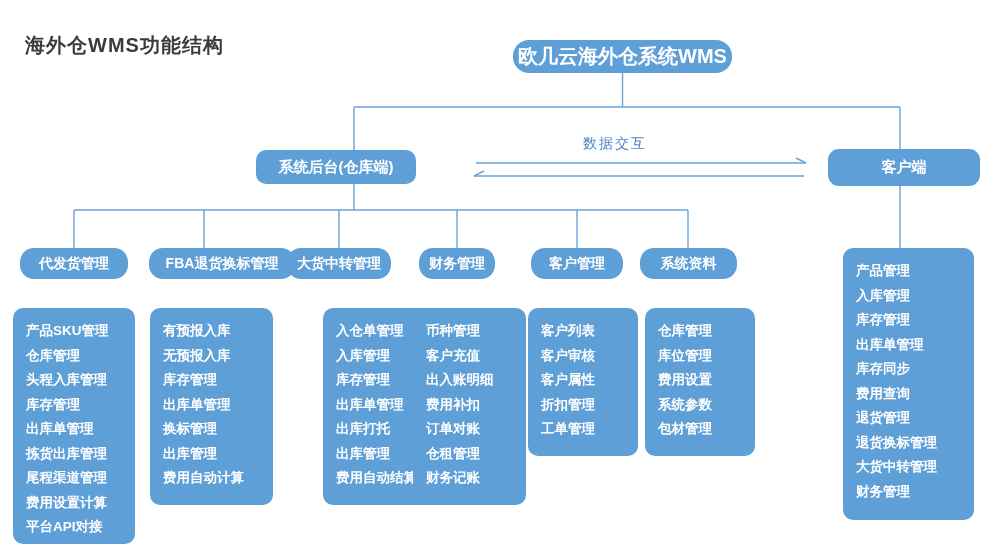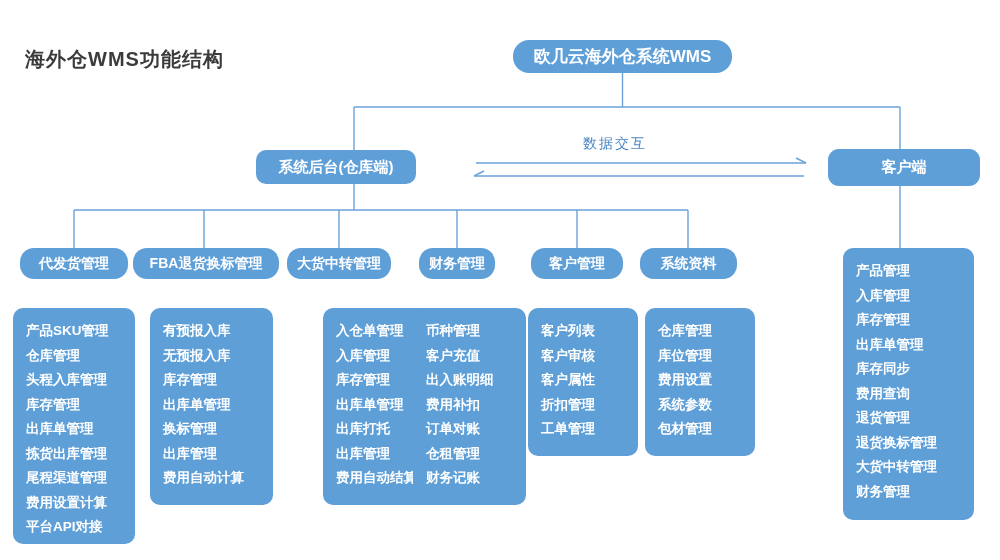--- a/index.html
+++ b/index.html
@@ -6,25 +6,25 @@
     --box-blue:#5e9fd8;
     --line-blue:#6aa2d8;
     --label-blue:#4a86c4;
     --title-dark:#3b3b3b;
   }
   *{margin:0;padding:0;box-sizing:border-box;}
   body{background:#ffffff;font-family:"Liberation Sans","DejaVu Sans",sans-serif;}
   .canvas{position:relative;width:1000px;height:560px;background:#ffffff;overflow:hidden;}
   .connectors{position:absolute;left:0;top:0;width:1000px;height:560px;pointer-events:none;}
   .page-title{position:absolute;left:25px;top:32px;font-size:20px;font-weight:800;
-    color:var(--title-dark);letter-spacing:1px;margin-top:14px;}
+    color:var(--title-dark);letter-spacing:1px;}
   .node{position:absolute;background:var(--box-blue);color:#ffffff;font-weight:700;
     display:flex;align-items:center;justify-content:center;border-radius:14px;
     white-space:nowrap;}
-  .node-root{left:513px;top:40px;width:219px;height:33px;font-size:17px;border-radius:16px;}
+  .node-root{left:513px;top:40px;width:219px;height:33px;font-size:20px;border-radius:16px;}
   .node-backend{left:256px;top:150px;width:160px;height:34px;font-size:15px;border-radius:10px;}
   .node-client{left:828px;top:149px;width:152px;height:37px;font-size:15px;border-radius:11px;}
   .module-box{top:248px;height:31px;font-size:14px;}
   .exchange-label{position:absolute;left:555px;top:135px;width:120px;text-align:center;
     font-family:"DejaVu Serif","Liberation Serif",serif;font-size:14px;
     color:var(--label-blue);letter-spacing:2px;}
   .panel{position:absolute;background:var(--box-blue);border-radius:10px;
     padding:11px 24px 10px 13px;}
   .panel-item{color:#ffffff;font-size:13.5px;font-weight:700;line-height:24.5px;
     white-space:nowrap;}
@@ -71,21 +71,21 @@
 
   <div class="node node-root">欧几云海外仓系统WMS</div>
 
   <div class="node node-backend">系统后台(仓库端)</div>
 
   <div class="node node-client">客户端</div>
 
   <div class="exchange-label">数据交互</div>
 
   <div class="node module-box" style="left:20px;width:108px;">代发货管理</div>
-  <div class="node module-box" style="left:133px;width:146px;">FBA退货换标管理</div>
+  <div class="node module-box" style="left:149px;width:146px;">FBA退货换标管理</div>
   <div class="node module-box" style="left:287px;width:104px;">大货中转管理</div>
   <div class="node module-box" style="left:419px;width:76px;">财务管理</div>
   <div class="node module-box" style="left:531px;width:92px;">客户管理</div>
   <div class="node module-box" style="left:640px;width:97px;">系统资料</div>
 
   <div class="panel panel-p1">
       <div class="panel-item">产品SKU管理</div>
       <div class="panel-item">仓库管理</div>
       <div class="panel-item">头程入库管理</div>
       <div class="panel-item">库存管理</div>

